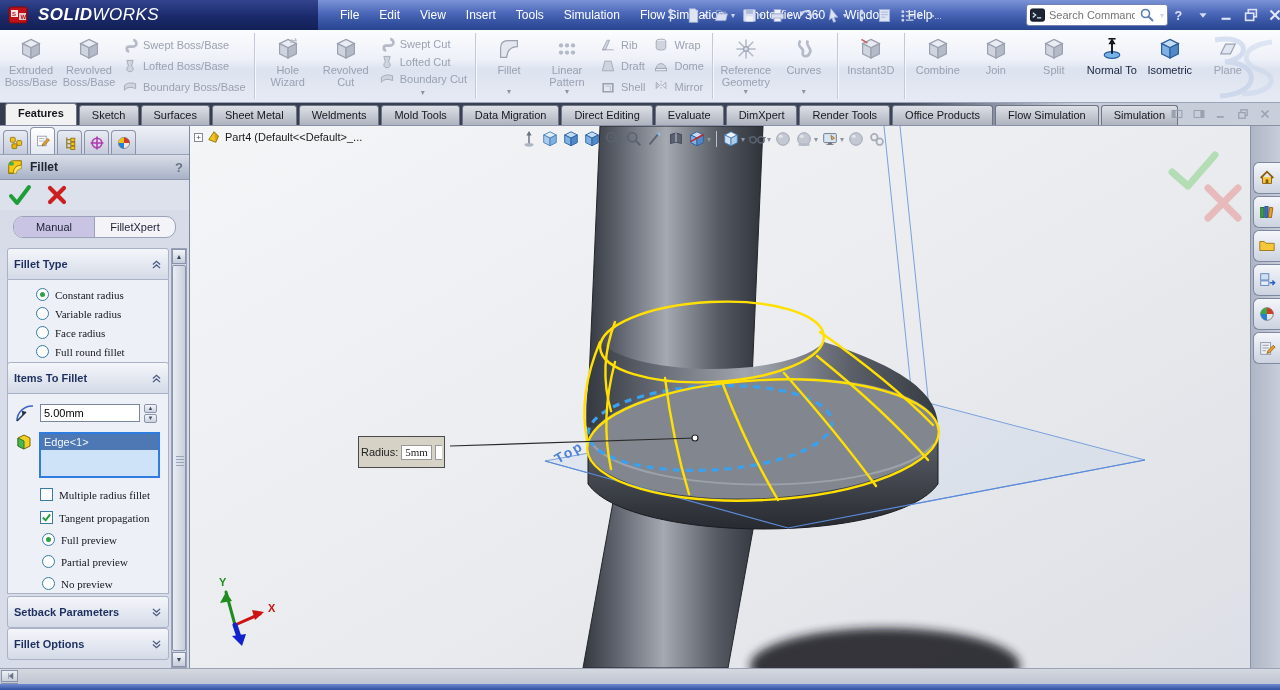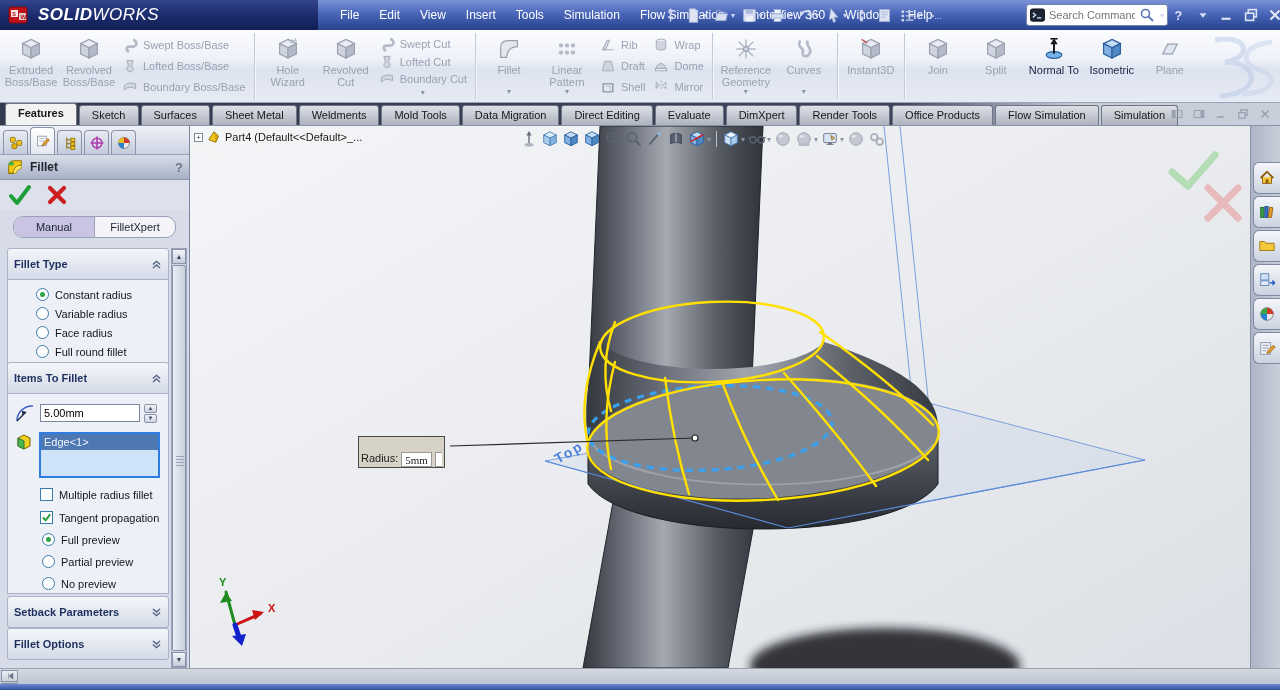--- a/index.html
+++ b/index.html
@@ -65,21 +65,21 @@
   #pmmodes { left:13px; top:90px; width:163px; height:22px; display:flex; border:1px solid #9aa2b8; border-radius:10px; overflow:hidden; background:#f4f4f8; }
   .pmmode { flex:1; font-size:11px; display:flex; align-items:center; justify-content:center; color:#1c2233; }
   .pmmode.sel { background:#c9c3e4; border-right:1px solid #9aa2b8;text-align:center; }
 
   .sect { position:absolute; left:7px; width:162px; }
   .sect-h { height:32px; background:linear-gradient(#f4f6fa,#d4dae7); border:1px solid #aab2c6; border-radius:3px 3px 0 0;
     display:flex; align-items:center; padding:0 6px; font-size:11px; font-weight:bold; color:#1d2f5f; }
   .sect-h .sp { flex:1; }
   .sect-b { background:#edf0f7; border:1px solid #aab2c6; border-top:none; }
   .bar-collapsed { border-radius:3px; }
-  .radio-row, .check-row { display:flex; align-items:center; gap:6px; font-size:11px; color:#14161c; margin:6px 0 0 0; }
+  .radio-row, .check-row { display:flex; align-items:center; gap:6px; font-size:11px; color:#14161c; margin:6px 0 0 0;font-family:Liberation Serif, serif; }
   .rdot { width:13px; height:13px; border-radius:50%; border:1px solid #3a7ba6; background:#fff; position:relative; flex:0 0 13px; }
   .rdot.on::after { content:""; position:absolute; left:3px; top:3px; width:5px; height:5px; border-radius:50%; background:#2fa148; }
   .cbox { width:13px; height:13px; border:1px solid #3a7ba6; background:#fff; flex:0 0 13px; display:flex; align-items:center; justify-content:center; }
   #radiusrow { display:flex; align-items:center; margin:6px 0 0 4px; gap:4px; }
   #radiusinput { width:100px; height:18px; border:1px solid #7a869e; font-size:11px; padding:1px 3px; background:#fff; font-family:"Liberation Sans",sans-serif; }
   .spincol { display:flex; flex-direction:column; gap:1px; }
   .spin { width:13px; height:9px; background:linear-gradient(#f4f5f8,#ccd2de); border:1px solid #8a93aa; font-size:6px;
     display:flex; align-items:center; justify-content:center; color:#44506b; border-radius:2px; }
   #edgerow { display:flex; margin:8px 0 0 4px; gap:5px; }
   #edgelist { width:121px; height:46px; background:#cfe3f8; border:2px solid #2f7ce0; }
@@ -95,21 +95,21 @@
     background:repeating-linear-gradient(#9aa4b8 0 1px, transparent 1px 3px); }
 
   
   #viewport { left:190px; top:126px; width:1060px; height:542px;
     background:linear-gradient(150deg,#f4f5f7 0%, #e9ebee 55%, #dcdfe5 100%); }
   #treefly { left:4px; top:4px; display:flex; align-items:center; gap:4px; font-size:11px; color:#1a1a1a; }
   #expbox { width:9px; height:9px; border:1px solid #808a9e; background:#fff; font-size:8px; line-height:7px; text-align:center; color:#444; }
   #headsup { left:330px; top:2px; height:22px; display:flex; align-items:center; gap:3px; }
   .hicon { display:flex; align-items:center; }
   .hsep { width:1px; height:16px; background:#b8bfcc; margin:0 2px; }
-  #callout { left:168px; top:310px; height:20px; display:flex; border:1px solid #4a4a4a;
+  #callout { left:168px; top:310px; height:20px; display:flex; align-items:center; border:1px solid #4a4a4a;
     background:#d6d2c6; padding:15px 2px; gap:3px; font-size:11px; color:#222; }
   #callout .fld { background:#fff; border:1px solid #999; padding:0 3px; height:15px; font-size:11px; display:flex; align-items:center;font-family:Liberation Serif, serif; }
   #callout .stub { width:7px; height:15px; background:#fff; border:1px solid #999; border-right:none; }
 
   
   #taskpane { left:1250px; top:126px; width:30px; height:542px; background:linear-gradient(to right,#aeb5c4,#c8cdd9); border-left:1px solid #8a92a8; }
   .tptab { position:absolute; left:2px; width:27px; height:32px; background:linear-gradient(#f4f6fa,#ccd3e0);
     border:1px solid #7e88a0; border-right:none; border-radius:6px 0 0 6px; display:flex; align-items:center; justify-content:center; }
 
   
@@ -485,20 +485,30 @@
               <path d="M3 5.5 L10 9 L10 17.5 L3 14 Z" fill="#cfd4de" stroke="#9ba1b0"></path>
               <path d="M17 5.5 L10 9 L10 17.5 L17 14 Z" fill="#b4bac7" stroke="#9ba1b0"></path>
               <path d="M2 2 L7 5" stroke="#c66" stroke-width="1.4"></path>
             </svg>
           </div>
           <div class="lbl dis">Instant3D</div>
         </div>
       </div>
       <div class="rib-sep"></div>
       <div class="rib-group">
+        <div class="rib-big">
+          <div class="ic">
+            <svg width="24" height="24" viewBox="0 0 20 20">
+              <path d="M10 2 L17 5.5 L10 9 L3 5.5 Z" fill="#e9ecf2" stroke="#9ba1b0"></path>
+              <path d="M3 5.5 L10 9 L10 17.5 L3 14 Z" fill="#cfd4de" stroke="#9ba1b0"></path>
+              <path d="M17 5.5 L10 9 L10 17.5 L17 14 Z" fill="#b4bac7" stroke="#9ba1b0"></path>
+            </svg>
+          </div>
+          <div class="lbl dis">Combine</div>
+        </div>
         <div class="rib-big">
           <div class="ic">
             <svg width="24" height="24" viewBox="0 0 20 20">
               <path d="M10 2 L17 5.5 L10 9 L3 5.5 Z" fill="#e9ecf2" stroke="#9ba1b0"></path>
               <path d="M3 5.5 L10 9 L10 17.5 L3 14 Z" fill="#cfd4de" stroke="#9ba1b0"></path>
               <path d="M17 5.5 L10 9 L10 17.5 L17 14 Z" fill="#b4bac7" stroke="#9ba1b0"></path>
             </svg>
           </div>
           <div class="lbl dis">Join</div>
         </div>

